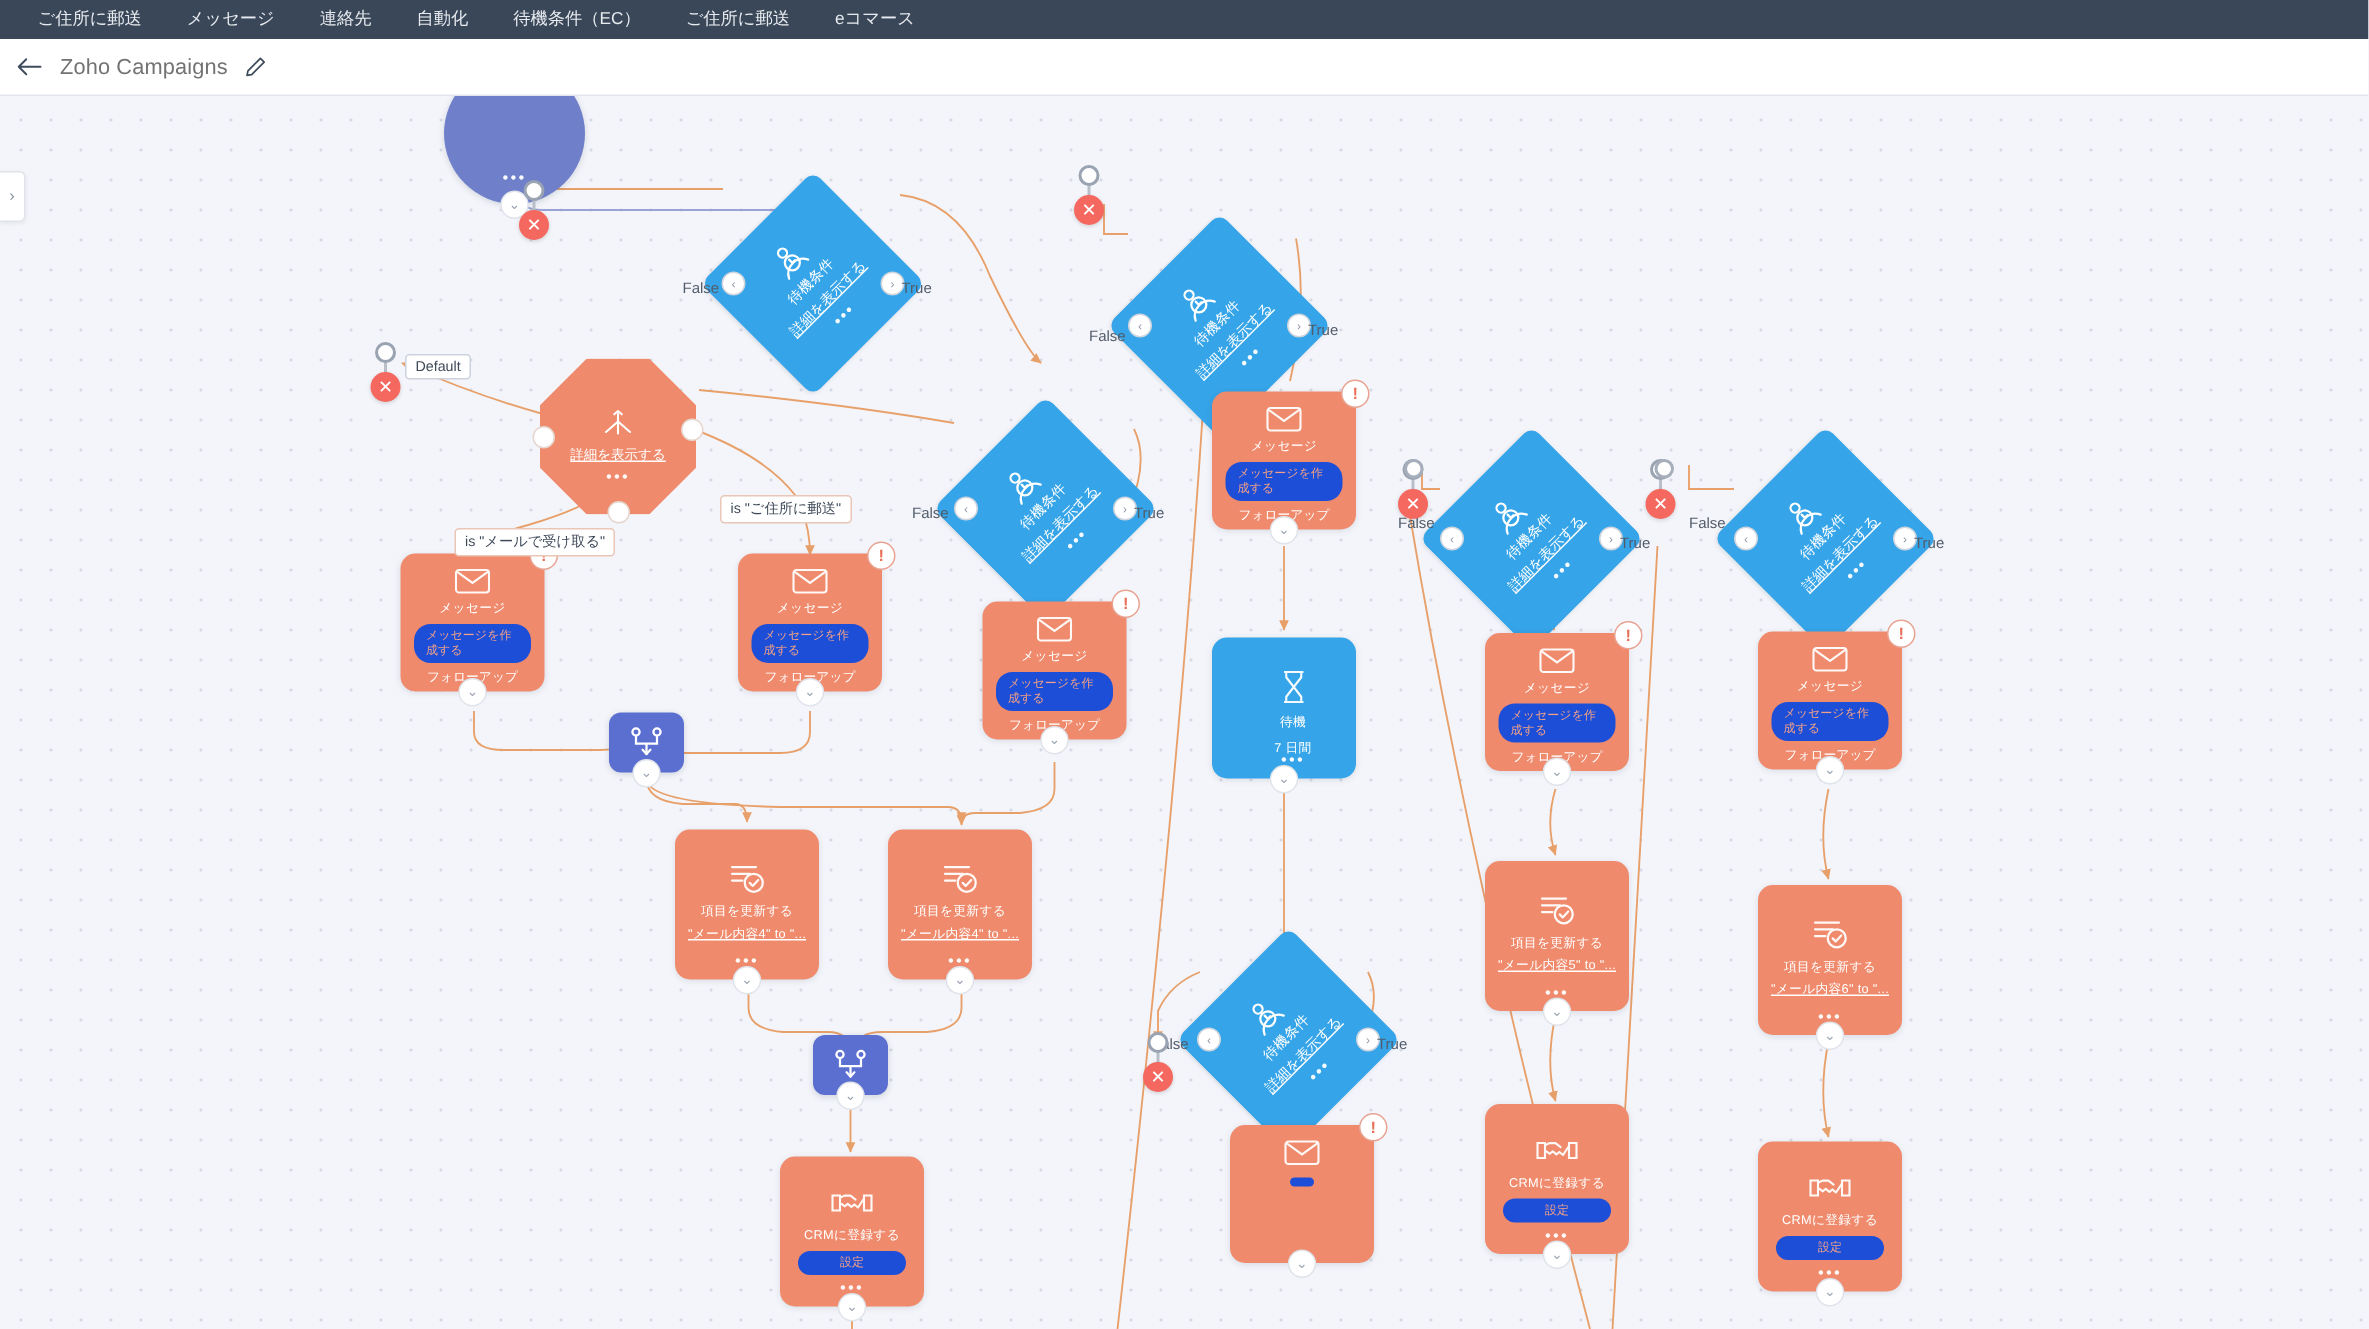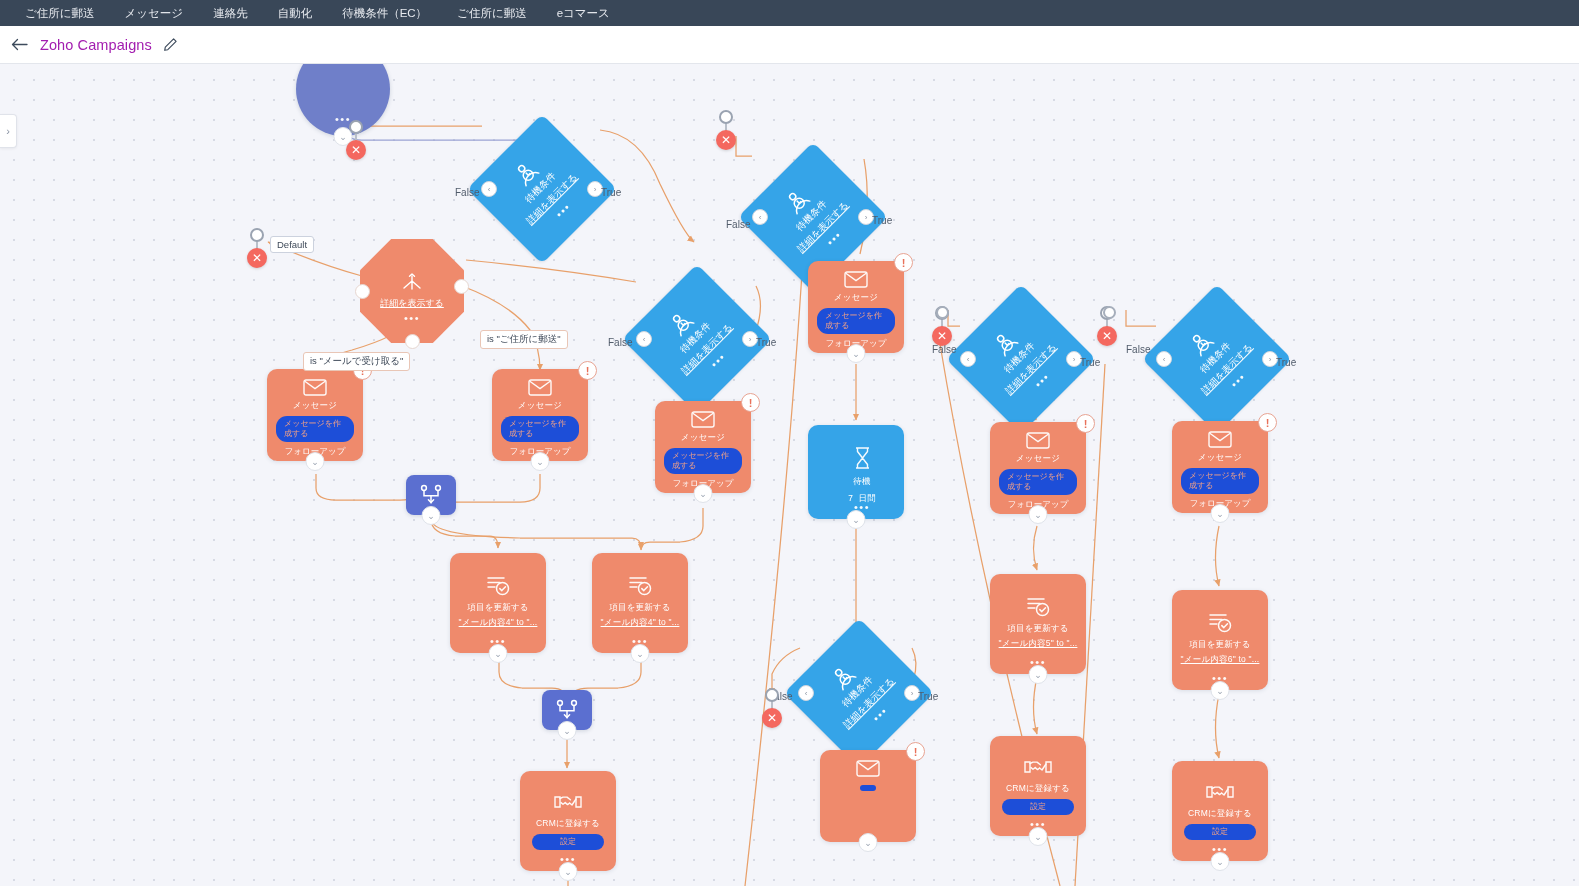--- a/index.html
+++ b/index.html
@@ -24,21 +24,21 @@
   
   .subheader {
     height:38px; background:#ffffff; border-bottom:1px solid #e3e6ec;
     display:flex; align-items:center; padding-left:8px; gap:10px;
     position:relative; z-index:55;
   }
   .back-arrow {
     width:22px; height:22px; display:flex; align-items:center; justify-content:center;
     color:#3d4b5c; font-size:15px; cursor:pointer;
   }
-  .app-title { font-size:14.5px; color:#a21caf; letter-spacing:.1px; }
+  .app-title { font-size:14.5px; color:#737373; letter-spacing:.1px; }
   .edit-pencil { width:16px; height:16px; cursor:pointer; display:block; }
 
   
   .canvas {
     position:absolute; top:64px; left:0; width:1579px; height:822px;
     background-color:#f4f5fa;
     background-image:radial-gradient(#d7dae4 1px, transparent 1.1px);
     background-size:20px 20px;
     background-position:4px 6px;
     overflow:hidden;
@@ -576,21 +576,21 @@
     </div>
     <div class="chev-down">⌄</div>
   </div>
 
   <div class="node" style="left:808px; top:361px;">
     <div class="card blue" style="height:94px; padding-top:22px;padding-left:12px;">
       <svg class="c-ico" width="19" height="22" viewBox="0 0 19 22" fill="none" stroke="#fff" stroke-width="1.4">
         <path d="M3 1h13M3 21h13M4.5 1v3.5L9.5 11l5-6.5V1M4.5 21v-3.5L9.5 11l5 6.5V21" stroke-linejoin="round"></path>
       </svg>
       <div class="c-title" style="margin-top:7px;">待機</div>
-      <div class="c-title" style="margin-top:5px;font-family:Liberation Mono, monospace;">7 日間</div>
+      <div class="c-title" style="margin-top:5px;">7 日間</div>
       <div class="dots low">•••</div>
     </div>
     <div class="chev-down">⌄</div>
   </div>
 
   <div class="node" style="left:406px; top:411px;">
     <div class="merge">
       <svg width="24" height="22" viewBox="0 0 24 22" fill="none" stroke="#fff" stroke-width="1.5">
         <circle cx="5" cy="4" r="2.4"></circle>
           <circle cx="19" cy="4" r="2.4"></circle>

